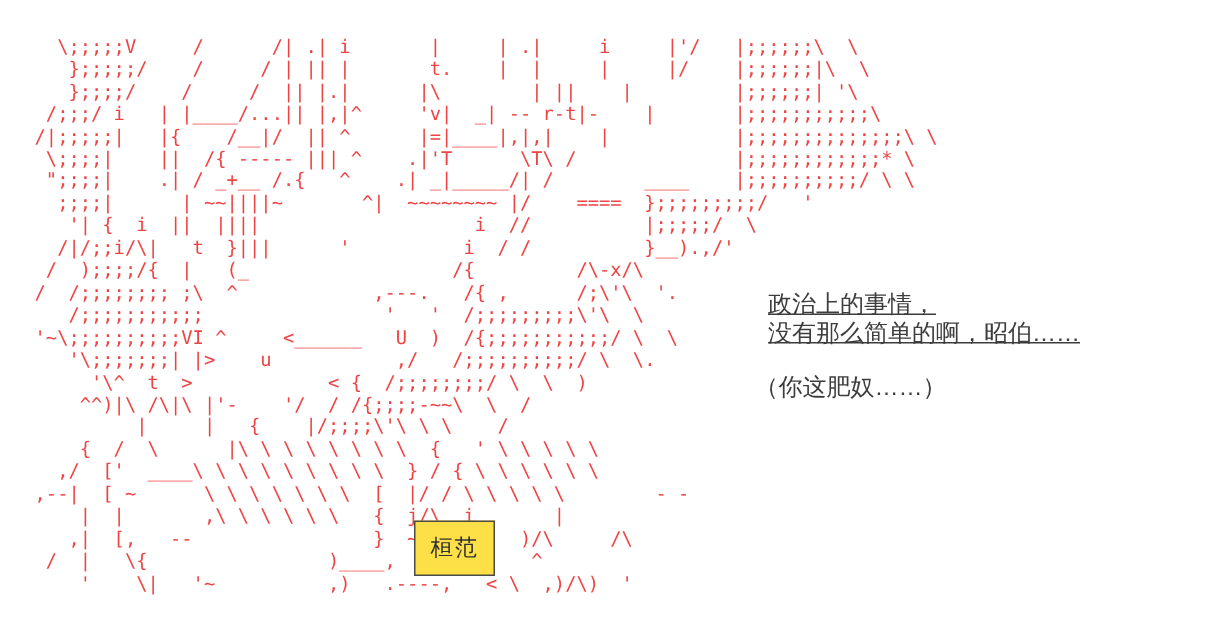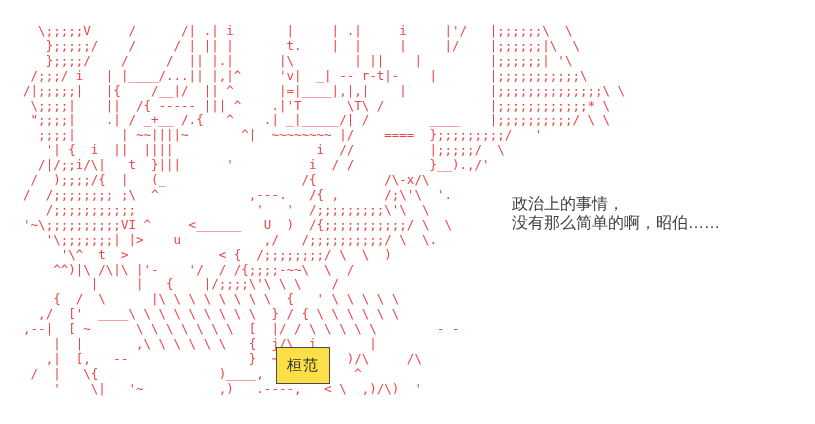--- a/index.html
+++ b/index.html
@@ -31,20 +31,21 @@
     user-select: none;
   }
   .dialogue {
     position: absolute;
     left: 512px;
     top: 194px;
     color: #3d3d3d;
     font-size: 16px;
     line-height: 19px;
     white-space: pre-line;
+    text-decoration: underline;
   }
   .dialogue-aside {
     position: absolute;
     left: 503px;
     top: 249px;
     color: #3d3d3d;
     font-size: 16px;
     line-height: 19px;
     white-space: pre;
   }
@@ -94,18 +95,19 @@
     ,/  ['  ____\ \ \ \ \ \ \ \ \  } / { \ \ \ \ \ \
   ,--|  [ ~      \ \ \ \ \ \ \  [  |/ / \ \ \ \ \        - -
       |  |       ,\ \ \ \ \ \   {  j/\  i       |
      ,|  [,   --                }  ~~    .   )/\     /\
    /  |   \{                )____,   '\ )\    ^
       '    \|   '~          ,)   .----,   &lt; \  ,)/\)  '</pre>
 
   <div class="dialogue">政治上的事情，
 没有那么简单的啊，昭伯……</div>
 
+  <div class="dialogue-aside">（你这肥奴……）</div>
 
   <div class="nameplate">
     <span>桓范</span>
   </div>
 
 </div>
 
 </body></html>

